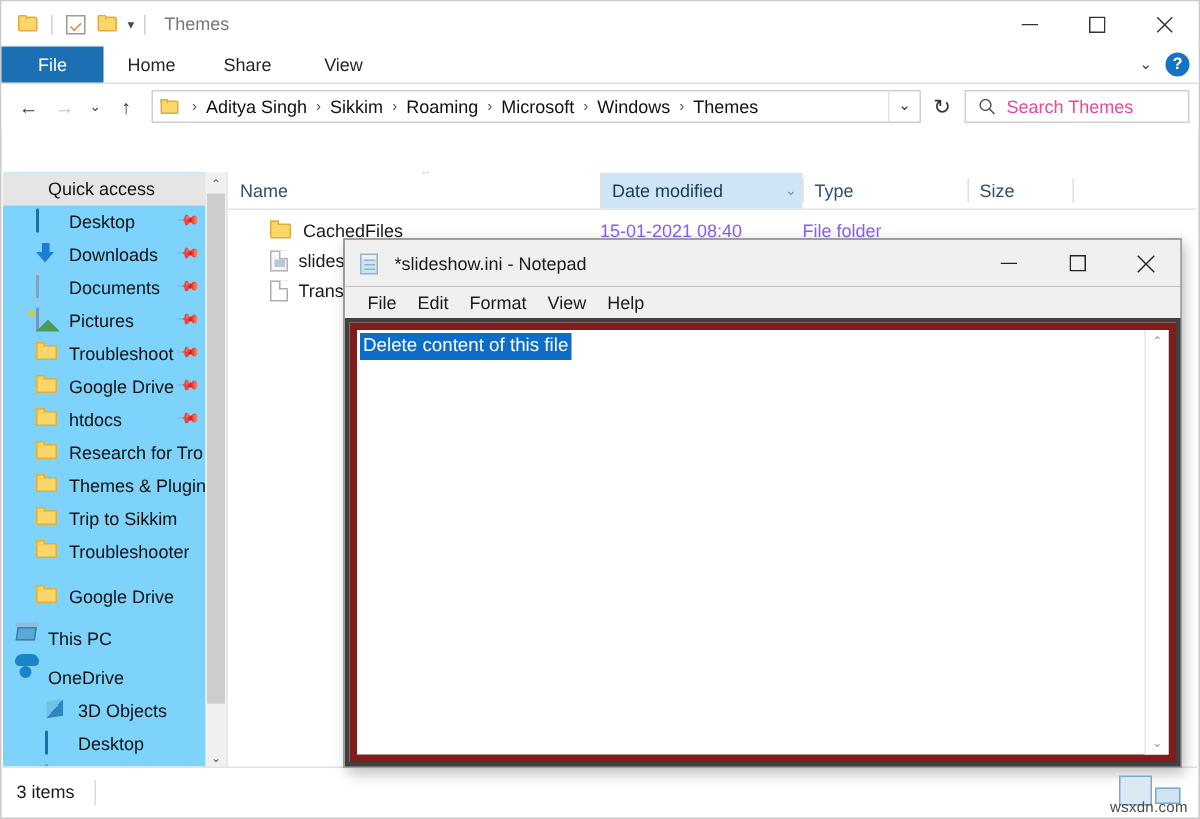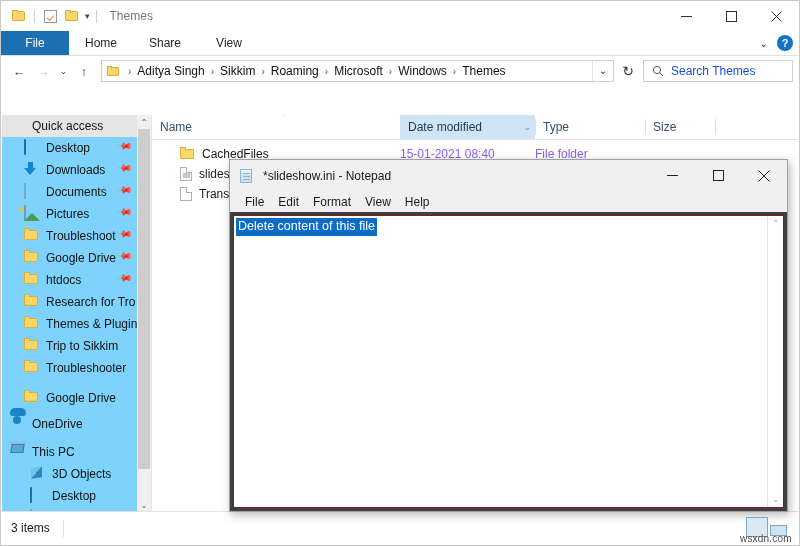--- a/index.html
+++ b/index.html
@@ -46,21 +46,21 @@
   .navbtn.small{width:17px;font-size:9px;}
   .crumbbox{flex:1;height:22px;border:1px solid #cfcfcf;background:#fff;display:flex;align-items:center;padding:0 0 0 5px;margin-left:5px;box-sizing:border-box;min-width:0;}
   .crumb-folder{width:13px;height:11px;position:relative;margin-right:3px;flex:none;}
   .crumb-folder:before{content:"";position:absolute;left:0;top:1px;width:12px;height:9px;background:#fbd66a;border:1px solid #e0ae38;border-radius:1px;box-sizing:border-box;}
   .crumb-folder:after{content:"";position:absolute;left:0;top:0;width:5px;height:3px;background:#fbd66a;border:1px solid #e0ae38;border-bottom:none;box-sizing:border-box;}
   .crumb{font-size:12px;color:#111;white-space:nowrap;padding:0 1px;}
   .crumb-sep{font-size:10px;color:#555;padding:0 5px;}
   .crumb-drop{margin-left:auto;width:20px;text-align:center;font-size:10px;color:#333;border-left:1px solid #e4e4e4;height:20px;line-height:20px;}
   .refreshbtn{width:26px;height:22px;display:flex;align-items:center;justify-content:center;font-size:14px;color:#333;margin-left:1px;}
   .searchbox{width:150px;height:22px;border:1px solid #cfcfcf;background:#fff;display:flex;align-items:center;gap:7px;padding:0 8px;box-sizing:border-box;margin-left:2px;}
-  .search-ph{font-size:12px;color:#1d4ed8;}
+  .search-ph{font-size:12px;color:#ec4899;}
 
   
   .mainrow{position:absolute;left:1px;right:1px;top:114px;bottom:33px;display:flex;}
   .navpane{width:135px;position:relative;background:#7dd3fc;overflow:hidden;flex:none;}
   .navscroll{width:14px;background:#f0f0f0;position:relative;flex:none;border-right:1px solid #e6e6e6;}
   .navscroll .arrow{height:14px;display:flex;align-items:center;justify-content:center;font-size:8px;color:#5a5a5a;background:#f0f0f0;}
   .navscroll .thumb{position:absolute;left:1px;width:12px;top:14px;height:340px;background:#cdcdcd;}
   .navscroll .arrowb{position:absolute;bottom:0;left:0;width:14px;height:14px;display:flex;align-items:center;justify-content:center;font-size:8px;color:#5a5a5a;}
 
   .navitem{height:22px;display:flex;align-items:center;gap:6px;padding-left:8px;font-size:12px;color:#111;white-space:nowrap;position:relative;}
@@ -130,21 +130,21 @@
     box-shadow:2px 3px 9px rgba(0,0,0,.28);}
   .np-title{height:31px;display:flex;align-items:center;background:#f0f0f0;position:relative;}
   .np-ico{width:16px;height:16px;margin-left:9px;position:relative;flex:none;}
   .np-ico:before{content:"";position:absolute;left:1px;top:1px;width:12px;height:14px;background:linear-gradient(180deg,#e8f2f8 0 25%,#cfe3ef 25% 100%);border:1px solid #8fb6cd;box-sizing:border-box;}
   .np-ico:after{content:"";position:absolute;left:4px;top:5px;width:7px;height:1px;background:#8fb6cd;box-shadow:0 3px 0 #8fb6cd,0 6px 0 #8fb6cd;}
   .np-name{margin-left:8px;font-size:12px;color:#1a1a1a;}
   .np-ctl{position:absolute;right:0;top:0;display:flex;}
   .np-ctl div{width:46px;height:31px;display:flex;align-items:center;justify-content:center;color:#222;}
   .np-menu{height:21px;display:flex;align-items:center;gap:0;background:#f0f0f0;padding-left:8px;}
   .np-menu span{font-size:12px;color:#1a1a1a;padding:0 7px;}
-  .np-body{position:absolute;left:3px;right:3px;top:55px;bottom:3px;background:#fff;border:1px solid #7f1d1d;box-sizing:border-box;display:flex;}
+  .np-body{position:absolute;left:3px;right:3px;top:55px;bottom:3px;background:#fff;border:5px solid #7f1d1d;box-sizing:border-box;display:flex;}
   .np-text{flex:1;position:relative;padding:2px 0 0 2px;overflow:hidden;}
   .np-sel{display:inline-block;background:#0d6cc5;color:#fff;font-size:12.5px;padding:1px 2px 2px 2px;line-height:15px;font-family:"Liberation Sans","DejaVu Sans",sans-serif;}
   .np-vscroll{width:15px;background:#fff;border-left:1px solid #e6e6e6;position:relative;flex:none;}
   .np-vscroll .a{position:absolute;left:0;width:15px;height:15px;display:flex;align-items:center;justify-content:center;font-size:8px;color:#9a9a9a;}
 
   .wmark{position:absolute;right:2px;bottom:2px;width:58px;height:27px;}
   .wmark .wm-ico{position:absolute;left:6px;top:0;width:22px;height:20px;background:#dbe9f5;border:1px solid #7aa9cf;box-sizing:border-box;}
   .wmark .wm-ico2{position:absolute;left:30px;top:8px;width:17px;height:11px;background:#cfe3f3;border:1px solid #7aa9cf;box-sizing:border-box;}
   .wmark .wm-txt{position:absolute;left:0;bottom:0;font-size:10px;color:#4a4a4a;letter-spacing:.2px;}
 </style>
@@ -291,27 +291,27 @@
           <span class="lbl">Trip to Sikkim</span>
         </div>
         <div class="navitem ind2">
           <span class="ico"><span class="ic-fold"></span></span>
           <span class="lbl">Troubleshooter</span>
         </div>
         <div class="navitem ind2" style="margin-top:8px">
           <span class="ico"><span class="ic-fold"></span></span>
           <span class="lbl">Google Drive</span>
         </div>
+        <div class="navitem ind1" style="margin-top:6px">
+          <span class="ico"><span class="ic-pc"></span></span>
+          <span class="lbl">This PC</span>
+        </div>
         <div class="navitem ind1" style="margin-top:4px">
           <span class="ico"><span class="ic-onedrive"></span></span>
           <span class="lbl">OneDrive</span>
-        </div>
-        <div class="navitem ind1" style="margin-top:6px">
-          <span class="ico"><span class="ic-pc"></span></span>
-          <span class="lbl">This PC</span>
         </div>
         <div class="navitem ind3">
           <span class="ico"><span class="ic-3d"></span></span>
           <span class="lbl">3D Objects</span>
         </div>
         <div class="navitem ind3">
           <span class="ico"><span class="ic-desktop"></span></span>
           <span class="lbl">Desktop</span>
         </div>
         <div class="navitem ind3">

